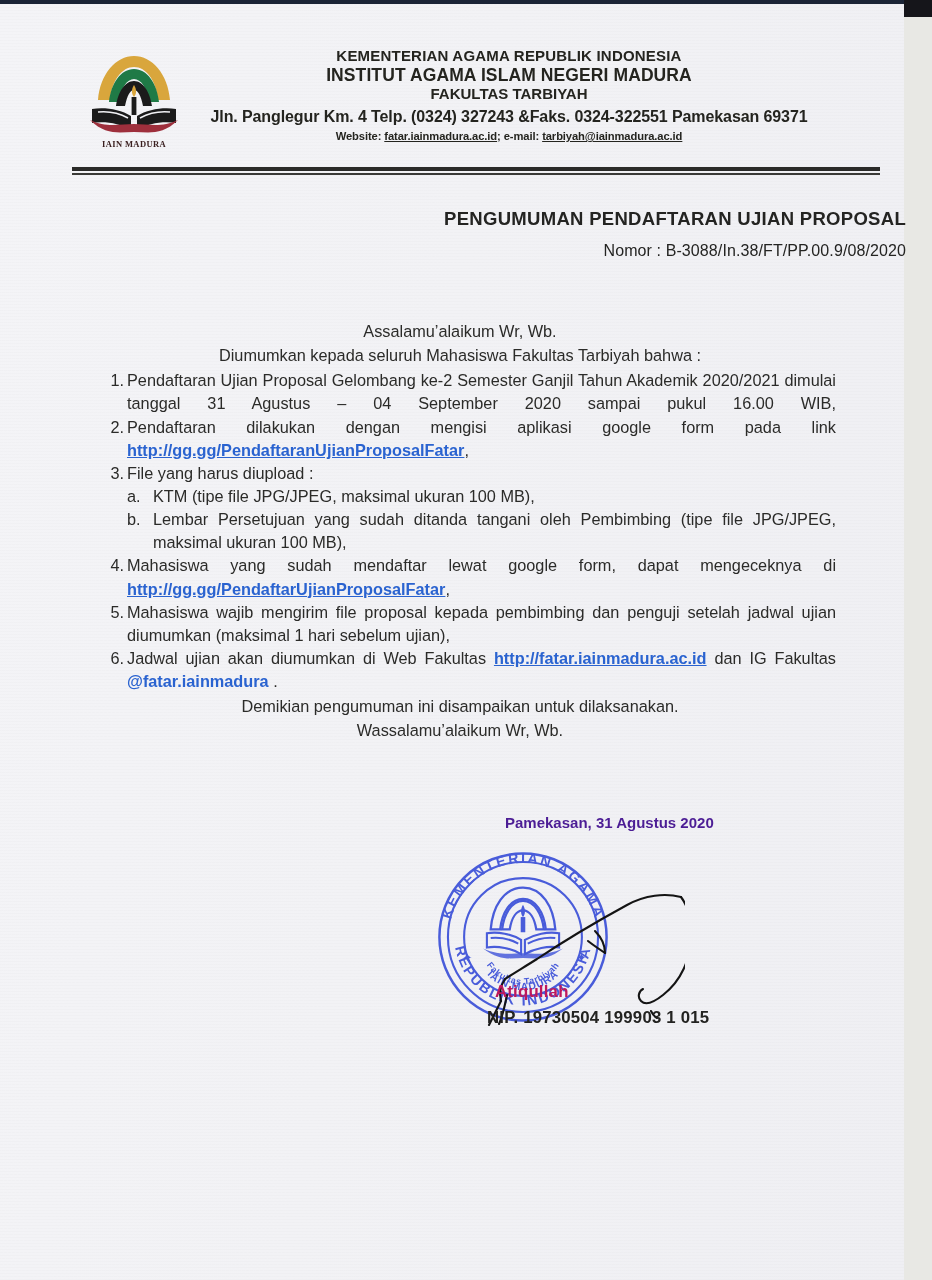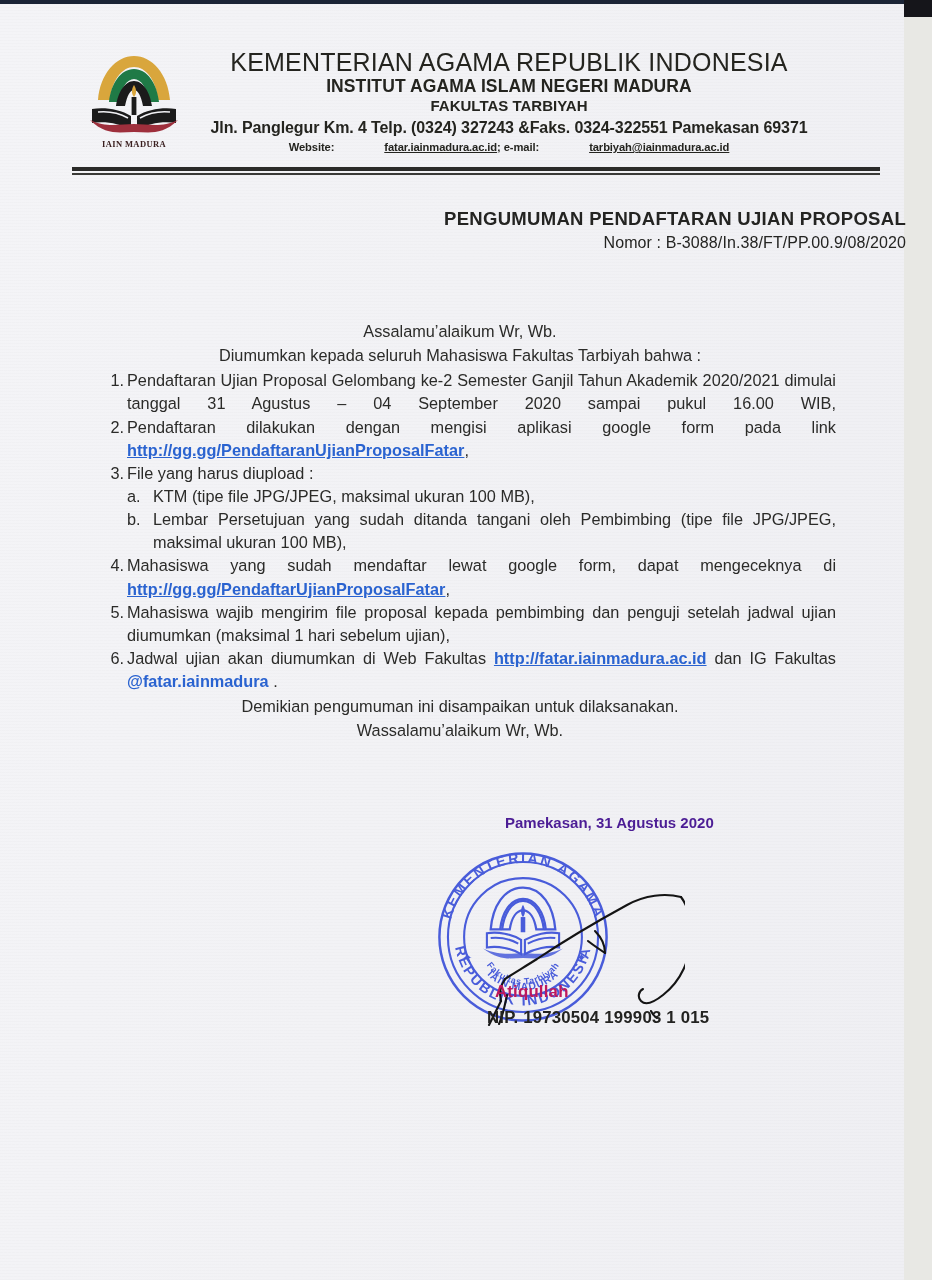--- a/index.html
+++ b/index.html
@@ -88,22 +88,22 @@
     color: #3b2020;
     margin-top: 1px;
   }
   .head-text {
     flex: 1;
     text-align: center;
     padding-right: 40px;
     color: #24241f;
   }
   .head-l1 {
-    font-size: 25px;
-    font-weight: normal;
+    font-size: 15px;
+    font-weight: bold;
     letter-spacing: 0.2px;
     line-height: 1.12;
   }
   .head-l2 {
     font-size: 17.5px;
     font-weight: bold;
     letter-spacing: 0.1px;
     line-height: 1.18;
   }
   .head-l3 {
@@ -117,21 +117,21 @@
     line-height: 1.42;
     margin-top: 2px;
     letter-spacing: -0.1px;
   }
   .head-web {
     font-size: 11.2px;
     font-weight: bold;
     line-height: 1.42;
     letter-spacing: -0.1px;
   }
-  .u { text-decoration: underline; margin-left: 47px; }
+  .u { text-decoration: underline; }
 
   .rule {
     position: absolute;
     left: 72px; top: 163px;
     width: 808px;
   }
   .rule .thick {
     height: 4px;
     background: #2a2a28;
   }
@@ -149,21 +149,21 @@
     text-align: right;
     color: #242422;
   }
   .doc-title {
     font-size: 18.5px;
     font-weight: bold;
     letter-spacing: 0.3px;
   }
   .doc-number {
     font-size: 16px;
-    margin-top: 4px;
+    margin-top: 12px;
     letter-spacing: 0.1px;
   }
 
   
   .body-block {
     position: absolute;
     left: 84px; top: 316px;
     width: 752px;
     color: #2b2b29;
     font-size: 16.3px;

